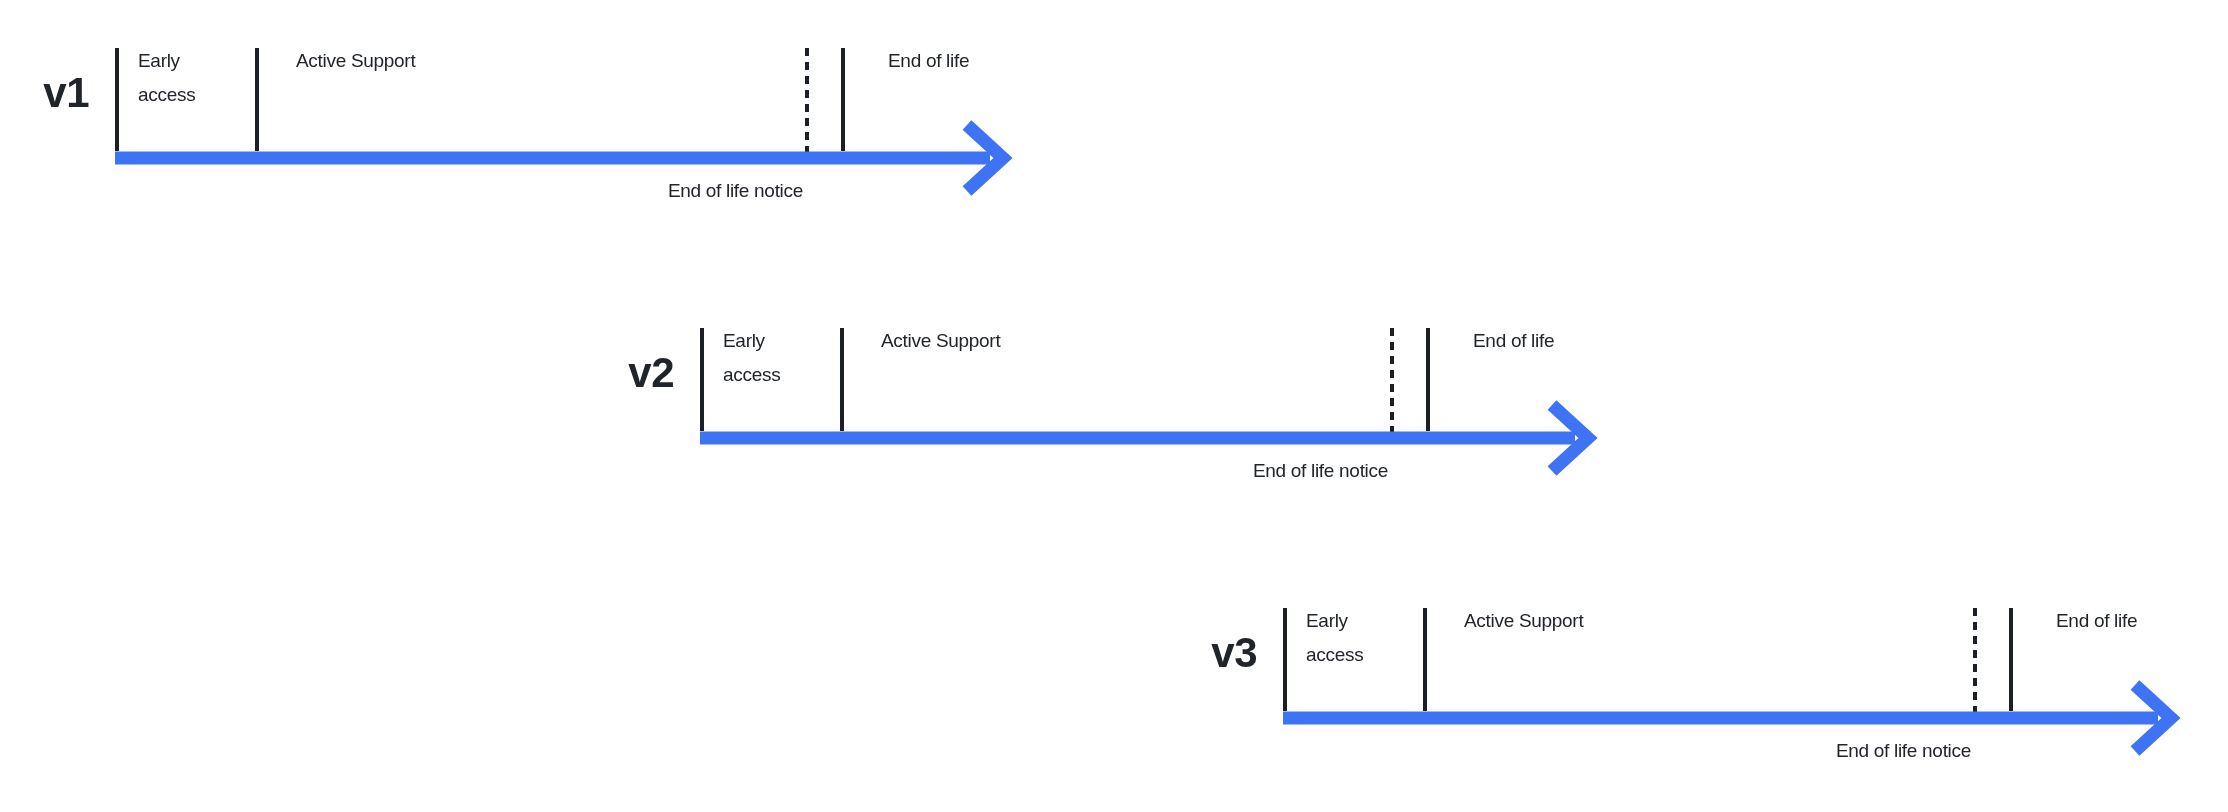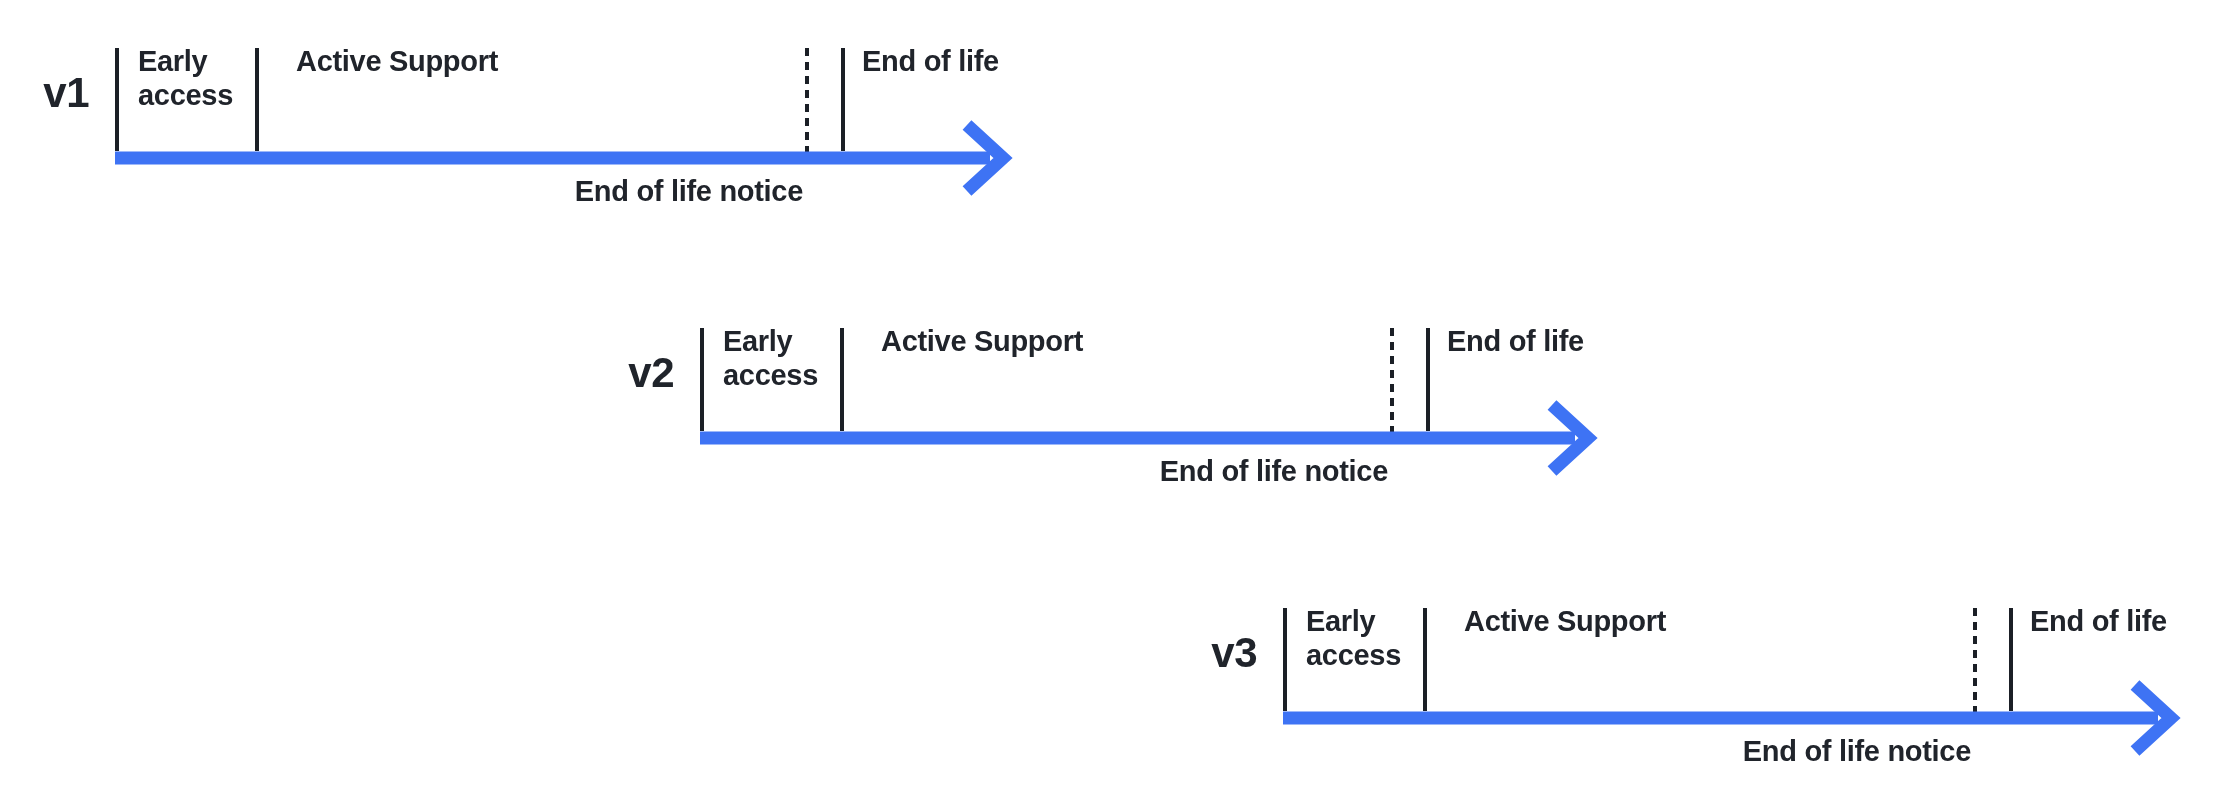--- a/index.html
+++ b/index.html
@@ -45,29 +45,29 @@
     left: 688px;
     height: 106px;
     background: repeating-linear-gradient(
       to bottom,
       var(--line, #1B1F26) 0 8px,
       transparent 8px 14px
     );
   }
   .plabel {
     position: absolute;
-    font-size: 29px;
-    font-weight: 700;
+    font-size: 19px;
+    font-weight: 400;
     line-height: 34px;
     color: var(--text, #20242B);
     letter-spacing: -0.3px;
   }
   .plabel.early  { left: 21px;  top: -4px; width: 100px; }
   .plabel.active { left: 179px; top: -4px; white-space: nowrap; }
-  .plabel.eol    { left: 745px; top: -4px; white-space: nowrap; }
+  .plabel.eol    { left: 771px; top: -4px; white-space: nowrap; }
   .plabel.notice { right: -686px; top: 126px; white-space: nowrap; text-align: right; }
   .arrow {
     position: absolute;
     left: -2px;
     top: 70px;
     overflow: visible;
   }
   .arrow line,
   .arrow polyline {
     stroke: var(--blue, #3E73F4);

